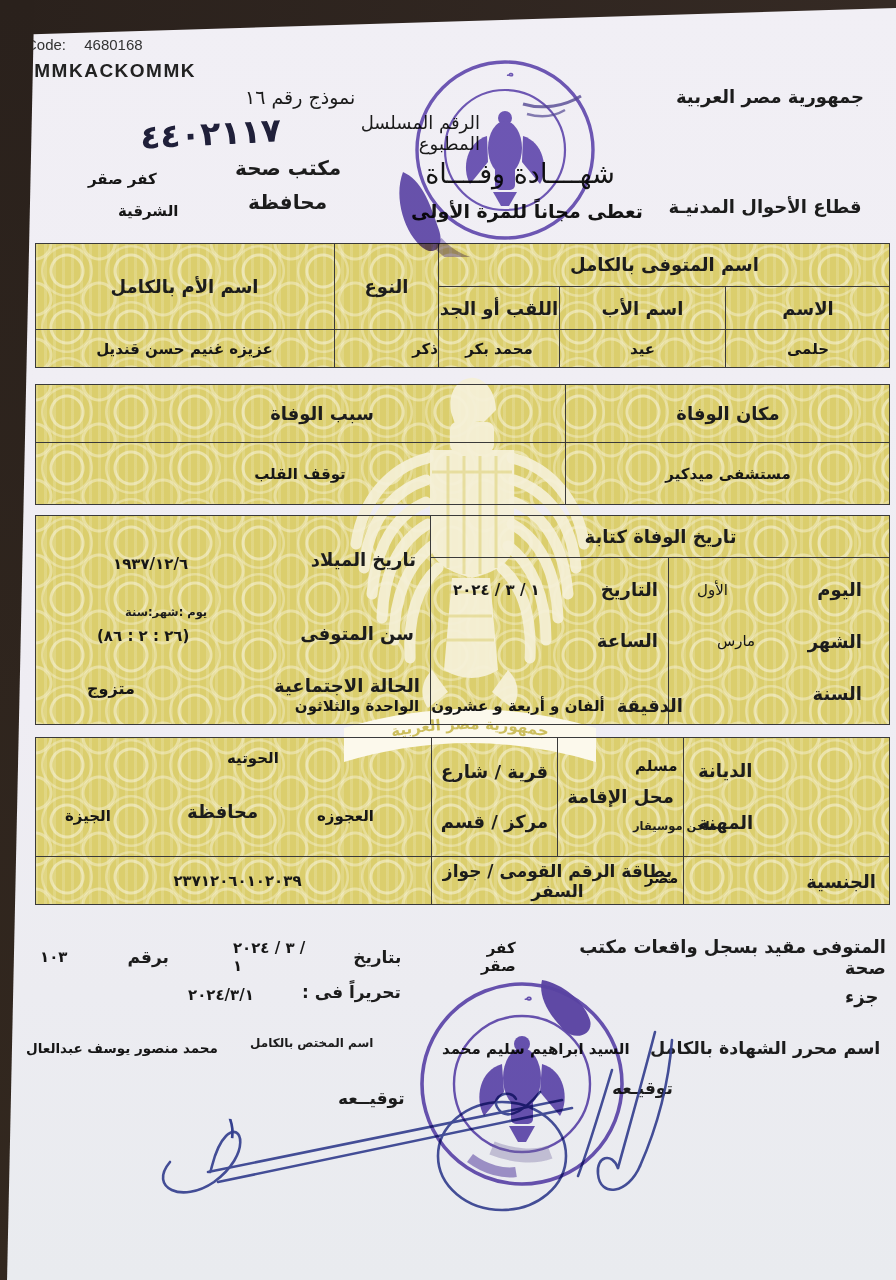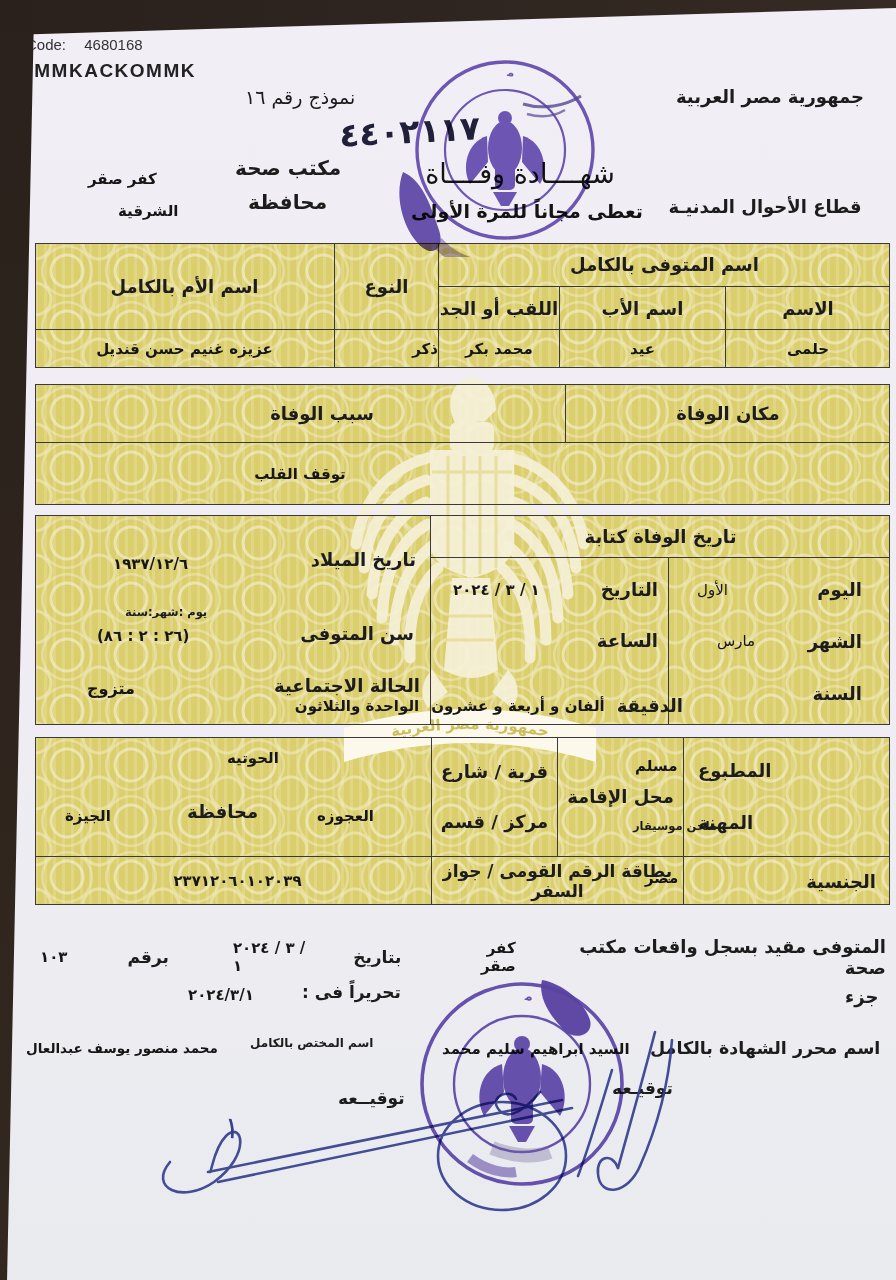--- a/index.html
+++ b/index.html
@@ -41,20 +41,21 @@
     <span>Code:</span>
     <span style="margin-left:14px;">4680168</span>
   </div>
   <div class="abs ltr" style="left:18px;top:60px;font-size:19px;font-weight:700;letter-spacing:1.5px;color:#222;font-family:'Liberation Sans',sans-serif;">OMMKACKOMMK</div>
 
   <div class="abs lb" style="left:660px;top:86px;width:220px;text-align:center;">جمهورية مصر العربية</div>
   <div class="abs lb" style="left:645px;top:196px;width:240px;text-align:center;">قطاع الأحوال المدنيـة</div>
 
   <div class="abs" style="left:245px;top:86px;font-size:19px;color:#1a1a1a;">نموذج رقم ١٦</div>
   <div class="abs" style="left:140px;top:112px;width:340px;display:flex;gap:14px;align-items:center;justify-content:flex-start;">
+    <span style="font-size:18px;color:#1a1a1a;">الرقم المسلسل المطبوع</span>
     <span class="ltr" style="font-size:33px;font-weight:700;color:#20203a;transform:rotate(-3deg);">٤٤٠٢١١٧</span>
   </div>
   <div class="abs lb" style="left:235px;top:156px;font-size:20px;">مكتب صحة</div>
   <div class="abs val" style="left:88px;top:170px;font-weight:700;">كفر صقر</div>
   <div class="abs lb" style="left:248px;top:190px;font-size:20px;">محافظة</div>
   <div class="abs val" style="left:118px;top:202px;font-weight:700;">الشرقية</div>
 
   <div class="abs" style="left:388px;top:158px;width:264px;text-align:center;font-size:27px;font-weight:400;color:#141414;">شهــــادة وفــــاة</div>
   <div class="abs" style="left:402px;top:200px;width:250px;text-align:center;font-size:19px;font-weight:700;color:#141414;">تعطى مجاناً للمرة الأولى</div>
 
@@ -71,20 +72,21 @@
       <div class="cell vln val" style="grid-column:3;grid-row:3;font-weight:700;">محمد بكر</div>
       <div class="cell vln val" style="grid-column:4;grid-row:3;justify-content:flex-start;padding-left:2px;font-weight:700;">ذكر</div>
       <div class="cell val" style="grid-column:5;grid-row:3;font-weight:700;">عزيزه غنيم حسن قنديل</div>
     </div>
   </div>
 
   <div class="ybox" id="s2" style="left:35px;top:384px;width:855px;height:121px;">
     <div style="display:grid;direction:rtl;grid-template-columns:325px 1fr;grid-template-rows:59px 1fr;height:100%;">
       <div class="cell vln hbn lb" style="grid-column:1;grid-row:1;">مكان الوفاة</div>
       <div class="cell hbn lb" style="grid-column:2;grid-row:1;padding-left:44px;">سبب الوفاة</div>
+      <div class="cell vln val" style="grid-column:1;grid-row:2;font-weight:700;">مستشفى ميدكير</div>
       <div class="cell val" style="grid-column:2;grid-row:2;font-weight:700;">توقف القلب</div>
     </div>
   </div>
 
   <div class="ybox" id="s3" style="left:35px;top:515px;width:855px;height:210px;">
     <div style="display:grid;direction:rtl;grid-template-columns:222px 238px 1fr;grid-template-rows:43px 1fr;height:100%;border-radius:16px;">
       <div class="cell vln hbn lb" style="grid-column:1 / span 2;grid-row:1;">تاريخ الوفاة كتابة</div>
       <div class="cell vln" style="grid-column:1;grid-row:2;flex-direction:column;align-items:stretch;justify-content:space-around;padding:6px 0;">
         <div style="display:flex;justify-content:space-between;align-items:center;padding:0 28px 0 28px;">
           <span class="lb">اليوم</span>
@@ -121,21 +123,21 @@
     <div class="ov" style="left:8px;bottom:9px;width:640px;display:flex;direction:rtl;gap:12px;justify-content:flex-start;align-items:center;">
       <span class="lb">الدقيقة</span>
       <span class="val" style="white-space:nowrap;font-weight:700;">ألفان و أربعة و عشرون</span>
       <span class="val" style="white-space:nowrap;font-weight:700;">الواحدة والثلاثون</span>
     </div>
   </div>
 
   <div class="ybox" id="s4" style="left:35px;top:737px;width:855px;height:168px;">
     <div style="display:grid;direction:rtl;grid-template-columns:207px 126px 126px 1fr;grid-template-rows:120px 1fr;height:100%;">
       <div class="cell vln hbn" style="grid-column:1;grid-row:1;flex-direction:column;align-items:flex-end;justify-content:space-around;padding:8px 14px;">
-        <span class="lb">المطبوع</span>
+        <span class="lb">الديانة</span>
         <span class="lb">المهنة</span>
       </div>
       <div class="cell vln hbn lb" style="grid-column:2;grid-row:1;">محل الإقامة</div>
       <div class="cell vln hbn" style="grid-column:3;grid-row:1;flex-direction:column;justify-content:space-around;padding:10px 4px;">
         <span class="lb">قرية / شارع</span>
         <span class="lb">مركز / قسم</span>
       </div>
       <div class="cell hbn" style="grid-column:4;grid-row:1;display:block;">
         <span class="abs val" style="left:192px;top:12px;font-weight:700;">الحوتيه</span>
         <span class="abs val" style="left:282px;top:70px;font-weight:700;">العجوزه</span>

